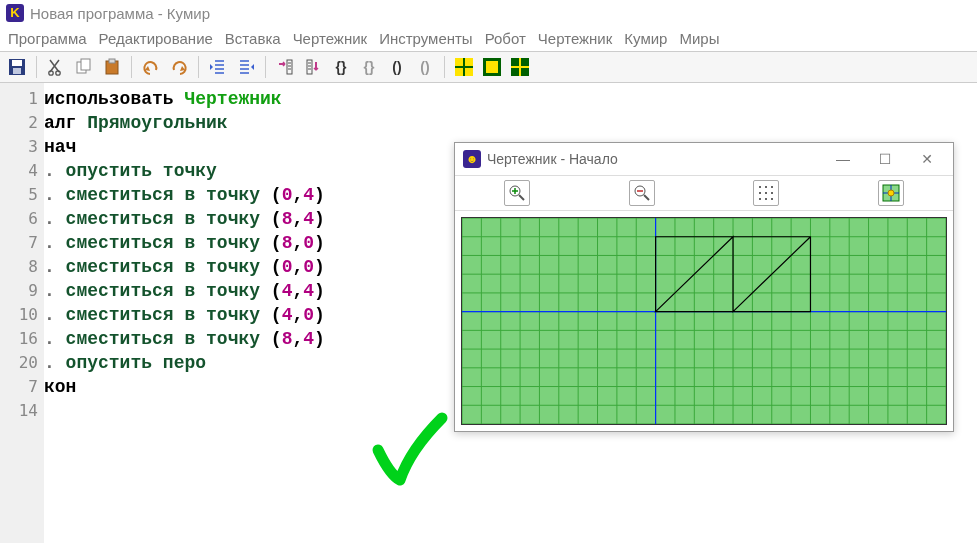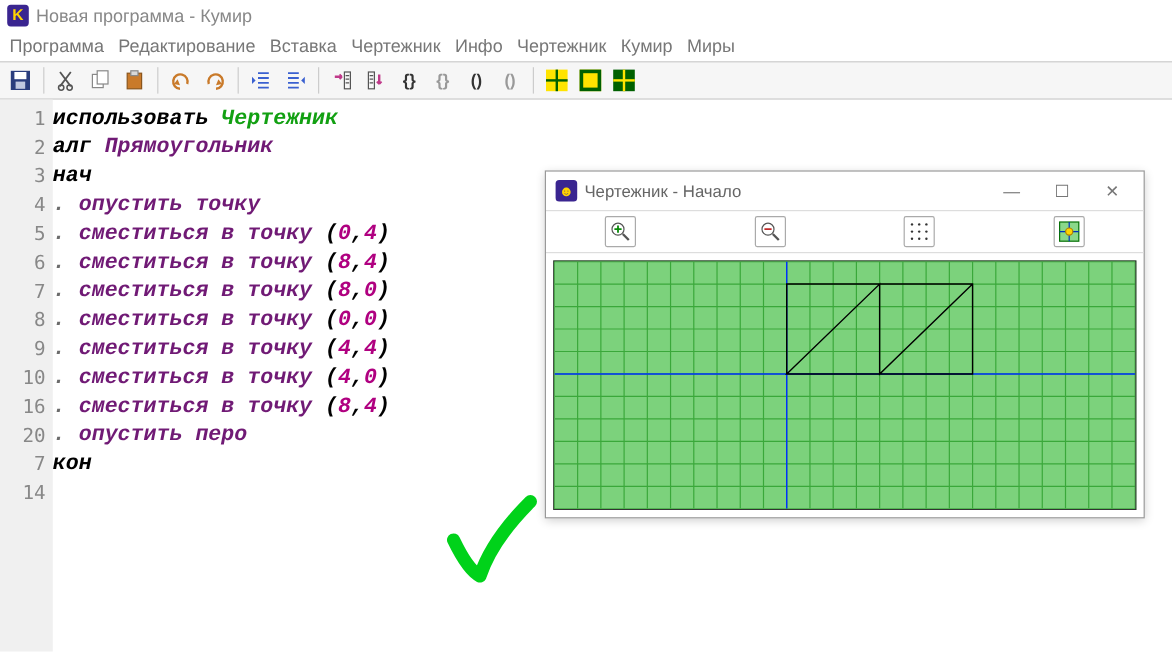--- a/index.html
+++ b/index.html
@@ -89,24 +89,24 @@
     font-family: Consolas, monospace;
     font-size: 16px;
   }
   .code {
     flex: 1;
     padding-top: 4px;
     font-family: Consolas, "Courier New", monospace;
     font-size: 18px;
     font-weight: bold;
   }
-  .code-line { height: 24px; line-height: 24px; white-space: pre; font-style: italic; }
+  .code-line { height: 24px; line-height: 24px; white-space: pre; }
   .kw-black { color: #000; }
   .kw-green { color: #12a012; }
-  .kw-blue  { color: #701a75; }
+  .kw-blue  { color: #14532d; }
   .kw-gray  { color: #6b6b6b; }
   .kw-magenta { color: #b00080; }
 
   .checkmark {
     position: absolute;
     left: 370px; top: 410px;
     width: 80px; height: 80px;
     pointer-events: none;
   }
 
@@ -159,21 +159,22 @@
 <div class="titlebar">
   <div class="app-icon">K</div>
   <span>Новая программа - Кумир</span>
 </div>
 
 <div class="menubar">
   <span>Программа</span>
   <span>Редактирование</span>
   <span>Вставка</span>
   <span>Чертежник</span>
-  <span>Инфо</span>
+  <span>Инструменты</span>
+  <span>Робот</span>
   <span>Чертежник</span>
   <span>Кумир</span>
   <span>Миры</span>
 </div>
 
 <div class="toolbar">
   <div class="tbtn">
     <svg width="18" height="18" viewBox="0 0 18 18">
         <rect x="1" y="1" width="16" height="16" fill="#2a3d7d"></rect>
         <rect x="4" y="2" width="10" height="6" fill="#fff"></rect>

